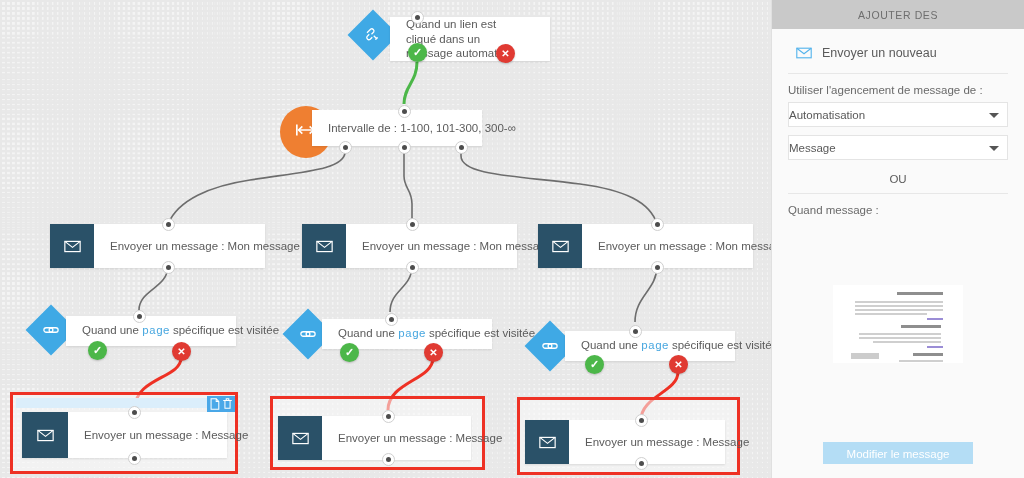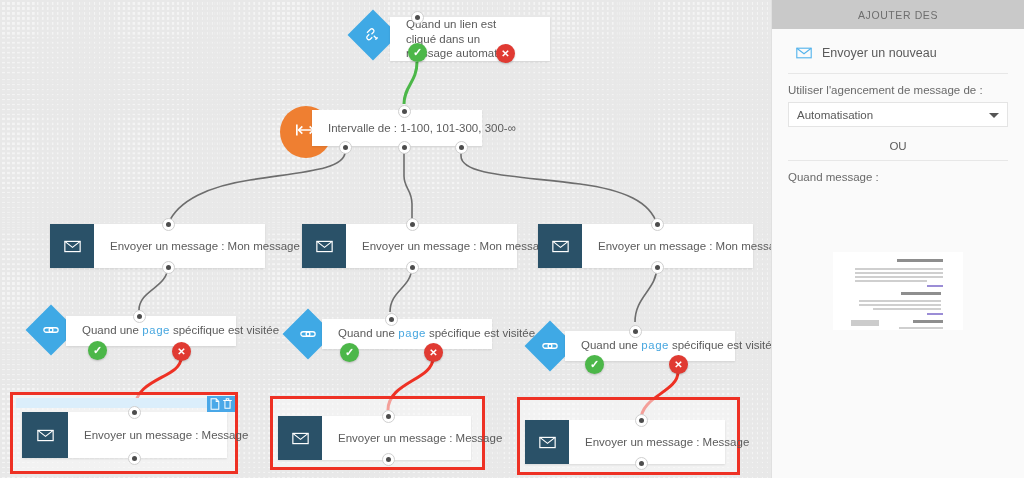--- a/index.html
+++ b/index.html
@@ -130,21 +130,21 @@
     display: flex; align-items: center; gap: 10px;
     padding: 17px 0 13px 8px;
     font-size: 12.5px; color: #5a5a5a;
   }
   .hr { border-top: 1px solid #e7e7e7; }
   .sb-label { font-size: 11.5px; color: #6a6a6a; padding: 10px 0 6px 0; }
   .sel {
     position: relative; height: 25px; background: #fff;
     border: 1px solid #e4e4e4;
     display: flex; align-items: center;
-    font-size: 11.5px; color: #595959; padding-left: 8px;
+    font-size: 11.5px; color: #595959; 
     margin-bottom: 8px;
   }
   .caret {
     position: absolute; right: 8px; top: 50%; margin-top: -2px;
     width: 0; height: 0; border-left: 5px solid transparent;
     border-right: 5px solid transparent; border-top: 5px solid #555;
   }
   .ou { text-align: center; font-size: 11.5px; color: #5a5a5a; padding: 5px 0 8px; }
   .btn-primary {
     display: block; width: 100%; height: 23px; background: #54b3ec;
@@ -380,20 +380,24 @@
             <path d="M1 1 L10 8 L19 1"></path>
         </svg>
         <span>Envoyer un nouveau</span>
       </div>
       <div class="hr"></div>
 
       <div class="sb-label">Utiliser l'agencement de message de :</div>
 
       <div class="sel">
         <span>Automatisation</span>
+        <span class="caret"></span>
+      </div>
+      <div class="sel">
+        <span>Message</span>
         <span class="caret"></span>
       </div>
 
       <div class="ou">OU</div>
 
 
       <div class="hr"></div>
 
       <div class="sb-label">Quand message :</div>
 
@@ -409,15 +413,18 @@
         <div class="tl" style="left:26px; top:52px; width:82px;"></div>
         <div class="tl" style="left:40px; top:56px; width:68px;"></div>
         <div class="tlink" style="left:94px; top:61px; width:16px;"></div>
         <div class="tblk" style="left:18px; top:68px; width:28px; height:6px;"></div>
 
         <div class="th" style="left:80px; top:68px; width:30px;"></div>
         <div class="tl" style="left:66px; top:75px; width:44px;"></div>
 
       </div>
 
+      <div style="position:absolute; left:0; right:0; bottom:14px;">
+        <button class="btn-disabled">Modifier le message</button>
+      </div>
     </div>
   </div>
 </div>
 
 </body></html>

